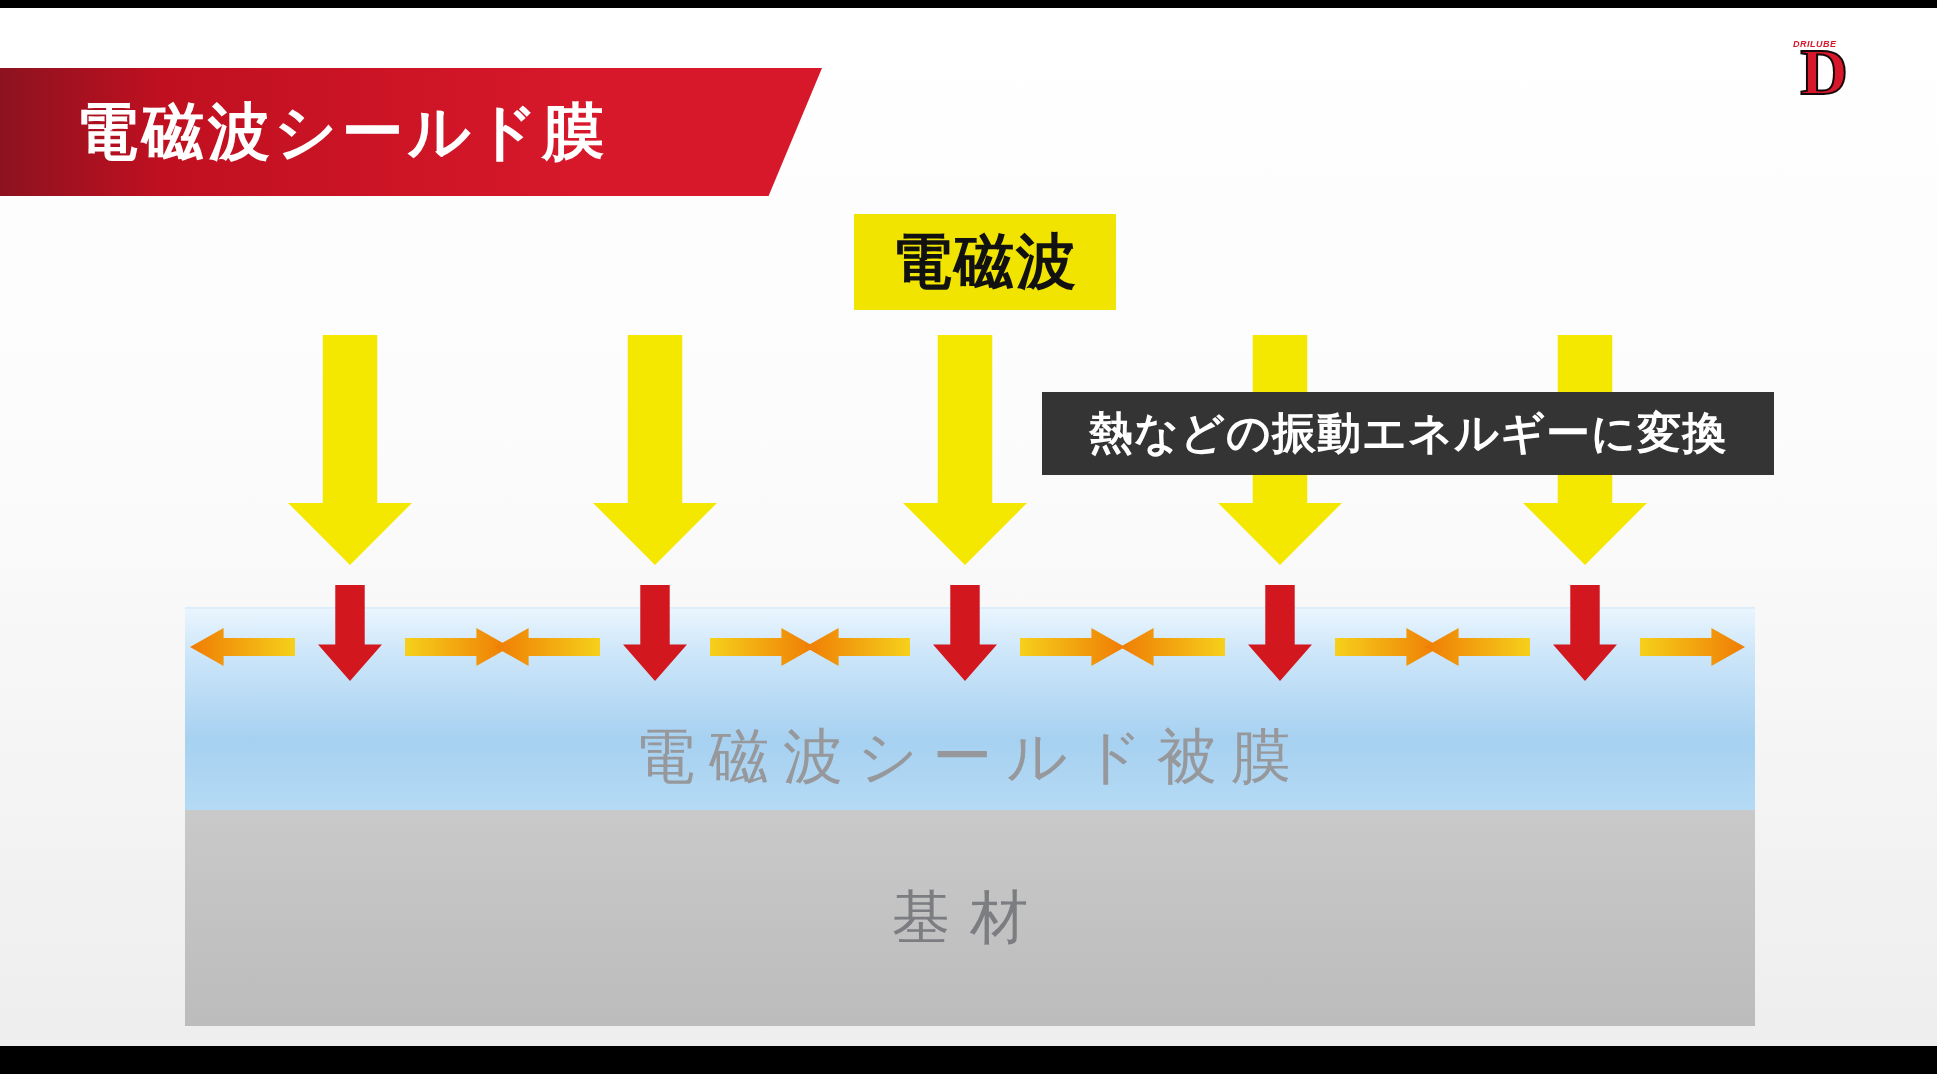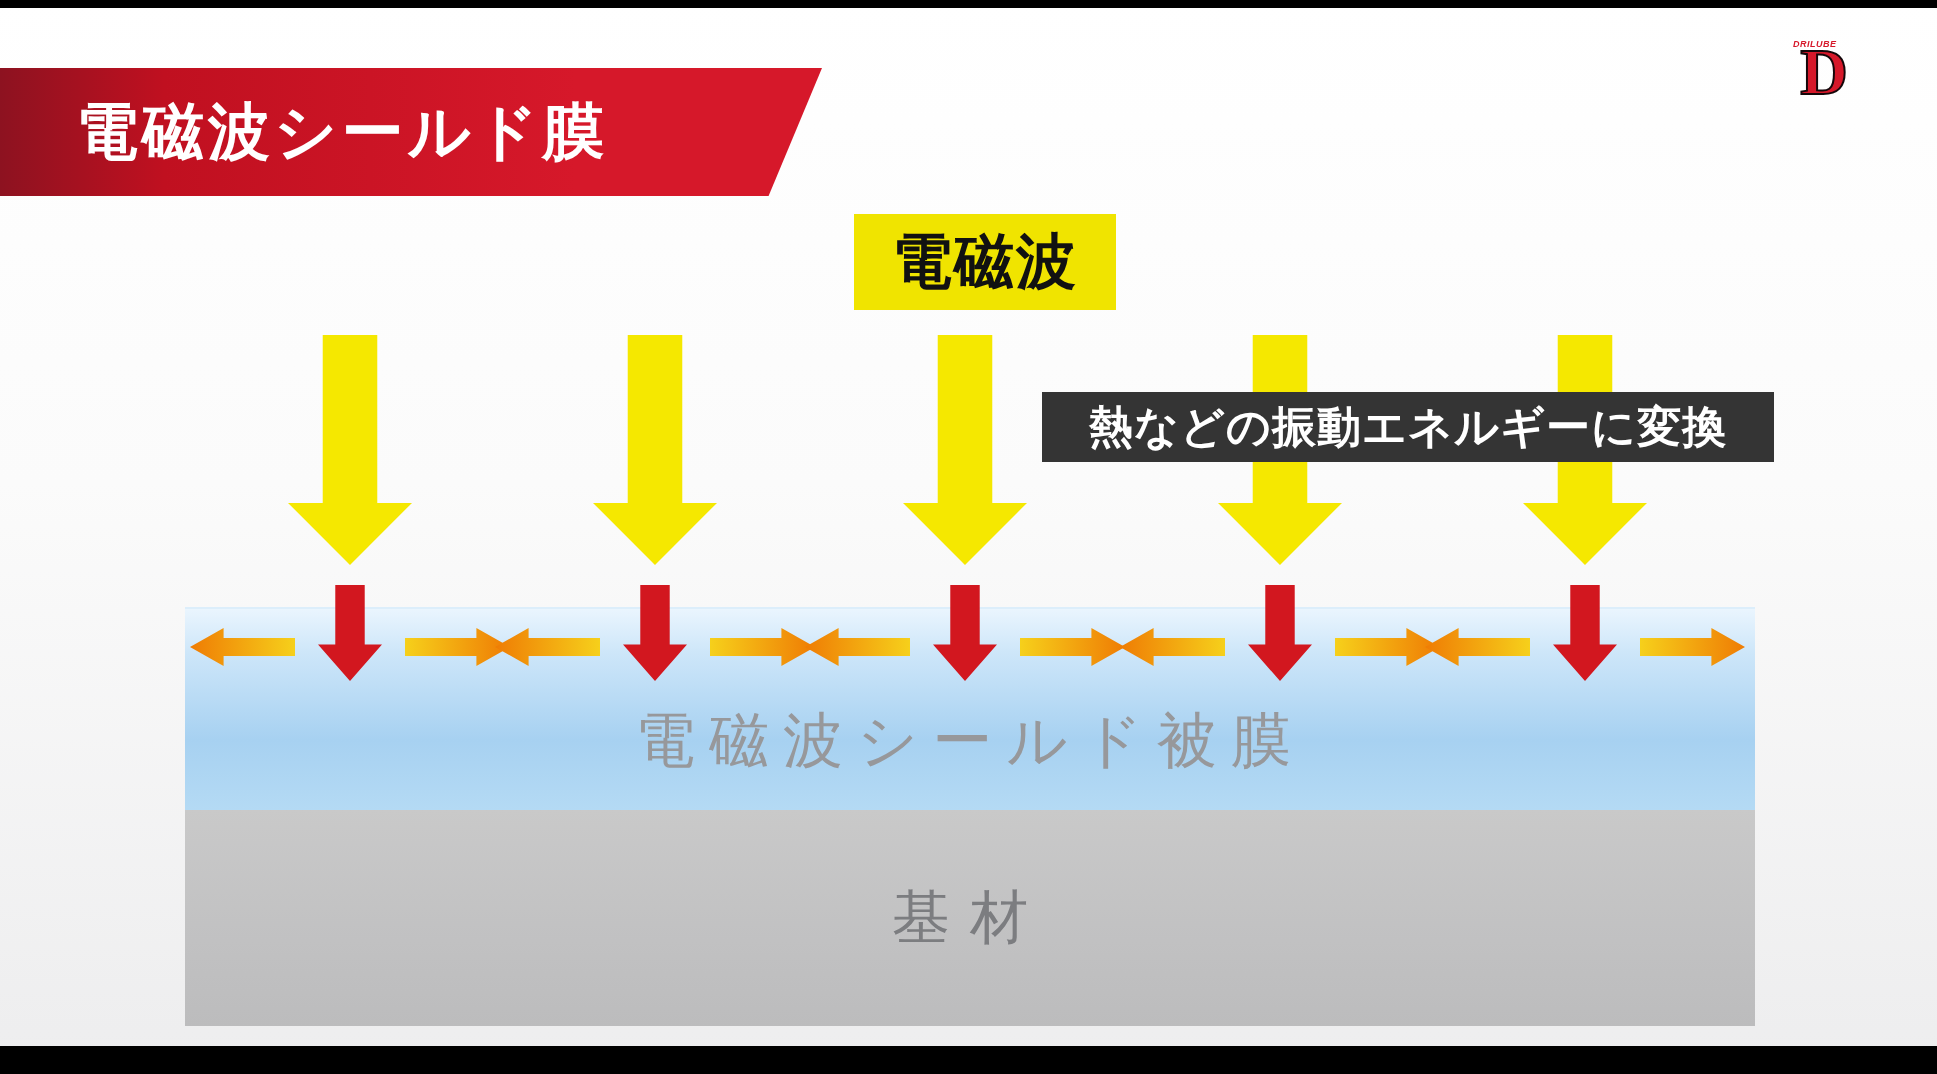--- a/index.html
+++ b/index.html
@@ -53,36 +53,36 @@
   .wave-label {
     position:absolute; left:830px; top:214px; width:262px; height:96px;
     background:#f0e400; display:flex; align-items:center; justify-content:center;
     z-index:4;
     margin-left:24px;
   }
   .wave-label span { color:#111; font-weight:bold; font-size:60px; letter-spacing:2px; }
 
   
   .heat-label {
-    position:absolute; left:1042px; top:392px; width:732px; height:70px;
+    position:absolute; left:1042px; top:392px; width:732px; height:83px;
     background:#343434; display:flex; align-items:center; justify-content:center;
     z-index:5;
   }
   .heat-label span { color:#ffffff; font-weight:bold; font-size:44px; letter-spacing:1px; white-space:nowrap; }
 
   
   .film-layer {
     position:absolute; left:185px; top:607px; width:1570px; height:203px;
     background:linear-gradient(180deg,#eaf5fe 0%,#cde6f9 22%,#a7d1f1 65%,#b4daf4 100%);
     border-top:2px solid #dceefb;
     display:flex; align-items:flex-end; justify-content:center;
     z-index:1;
   }
   .film-text {
-    color:#97989b; font-size:60px; letter-spacing:14px; padding-bottom:28px; white-space:nowrap;
+    color:#97989b; font-size:60px; letter-spacing:14px; padding-bottom:12px; white-space:nowrap;
   }
   .substrate-layer {
     position:absolute; left:185px; top:810px; width:1570px; height:216px;
     background:linear-gradient(180deg,#c9c9c9 0%,#c1c1c2 60%,#bcbcbd 100%);
     display:flex; align-items:center; justify-content:center;
     z-index:1;
   }
   .substrate-text { color:#7c7d80; font-size:58px; letter-spacing:20px; white-space:nowrap; }
 
   

